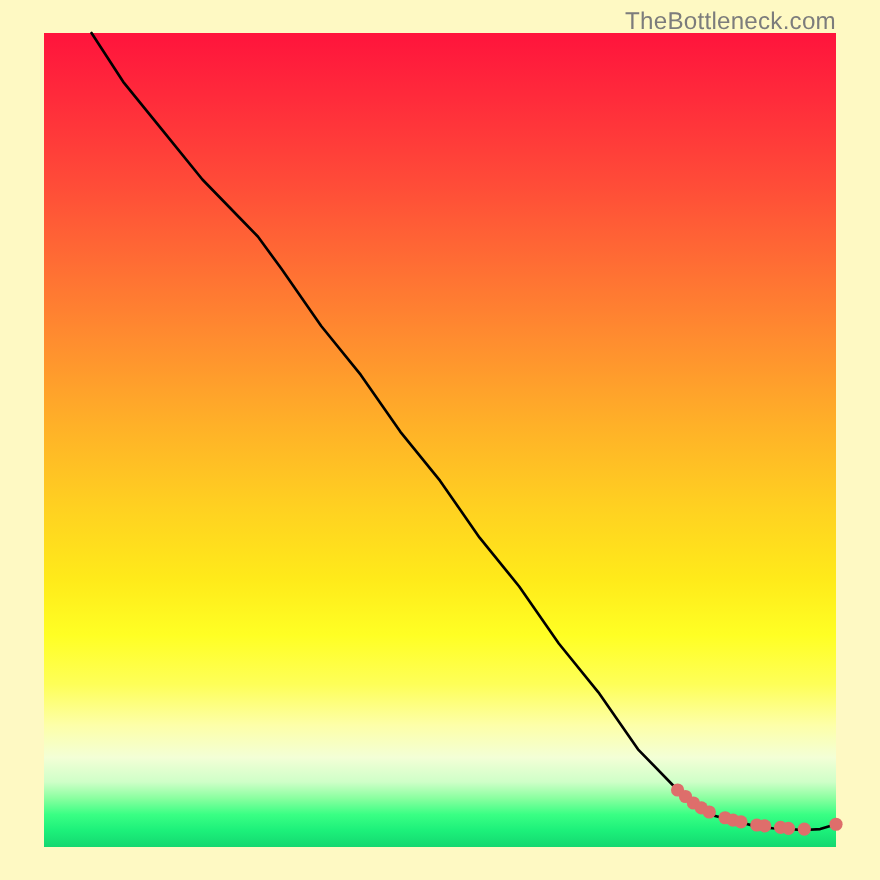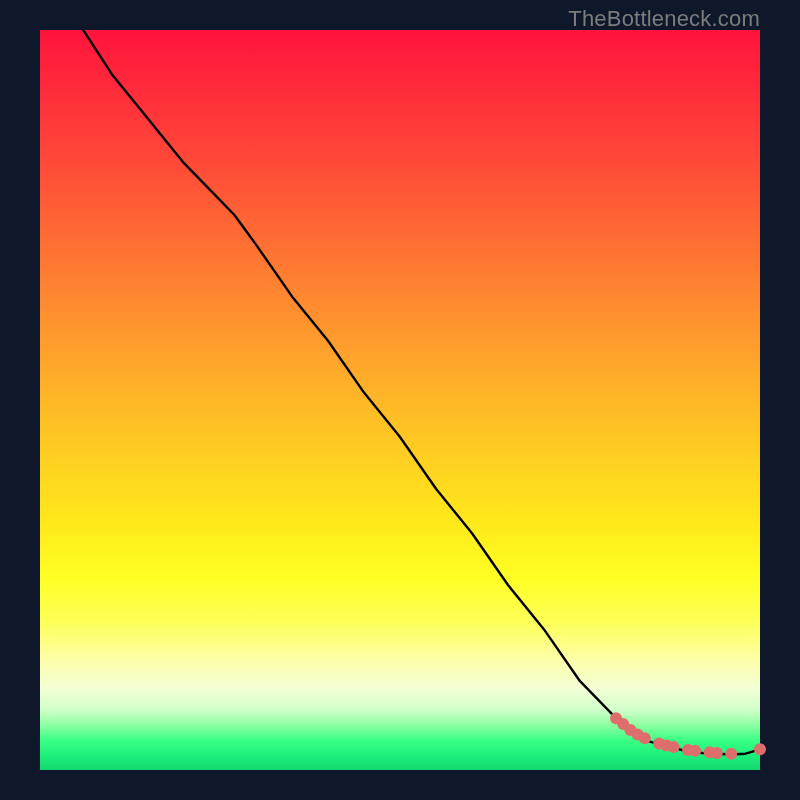--- a/index.html
+++ b/index.html
@@ -9,21 +9,21 @@
     height: 800px;
     background: #000;
     overflow: hidden;
   }
   .frame {
     position: absolute;
     left: 0;
     top: 0;
     width: 800px;
     height: 800px;
-    background: #0f172a;
+    background: #fef9c3;
   }
   .plot {
     position: absolute;
     left: 40px;
     top: 30px;
     width: 720px;
     height: 740px;
     background: linear-gradient(to bottom,
       #ff143c 0%,
       #ff2b3b 8%,

